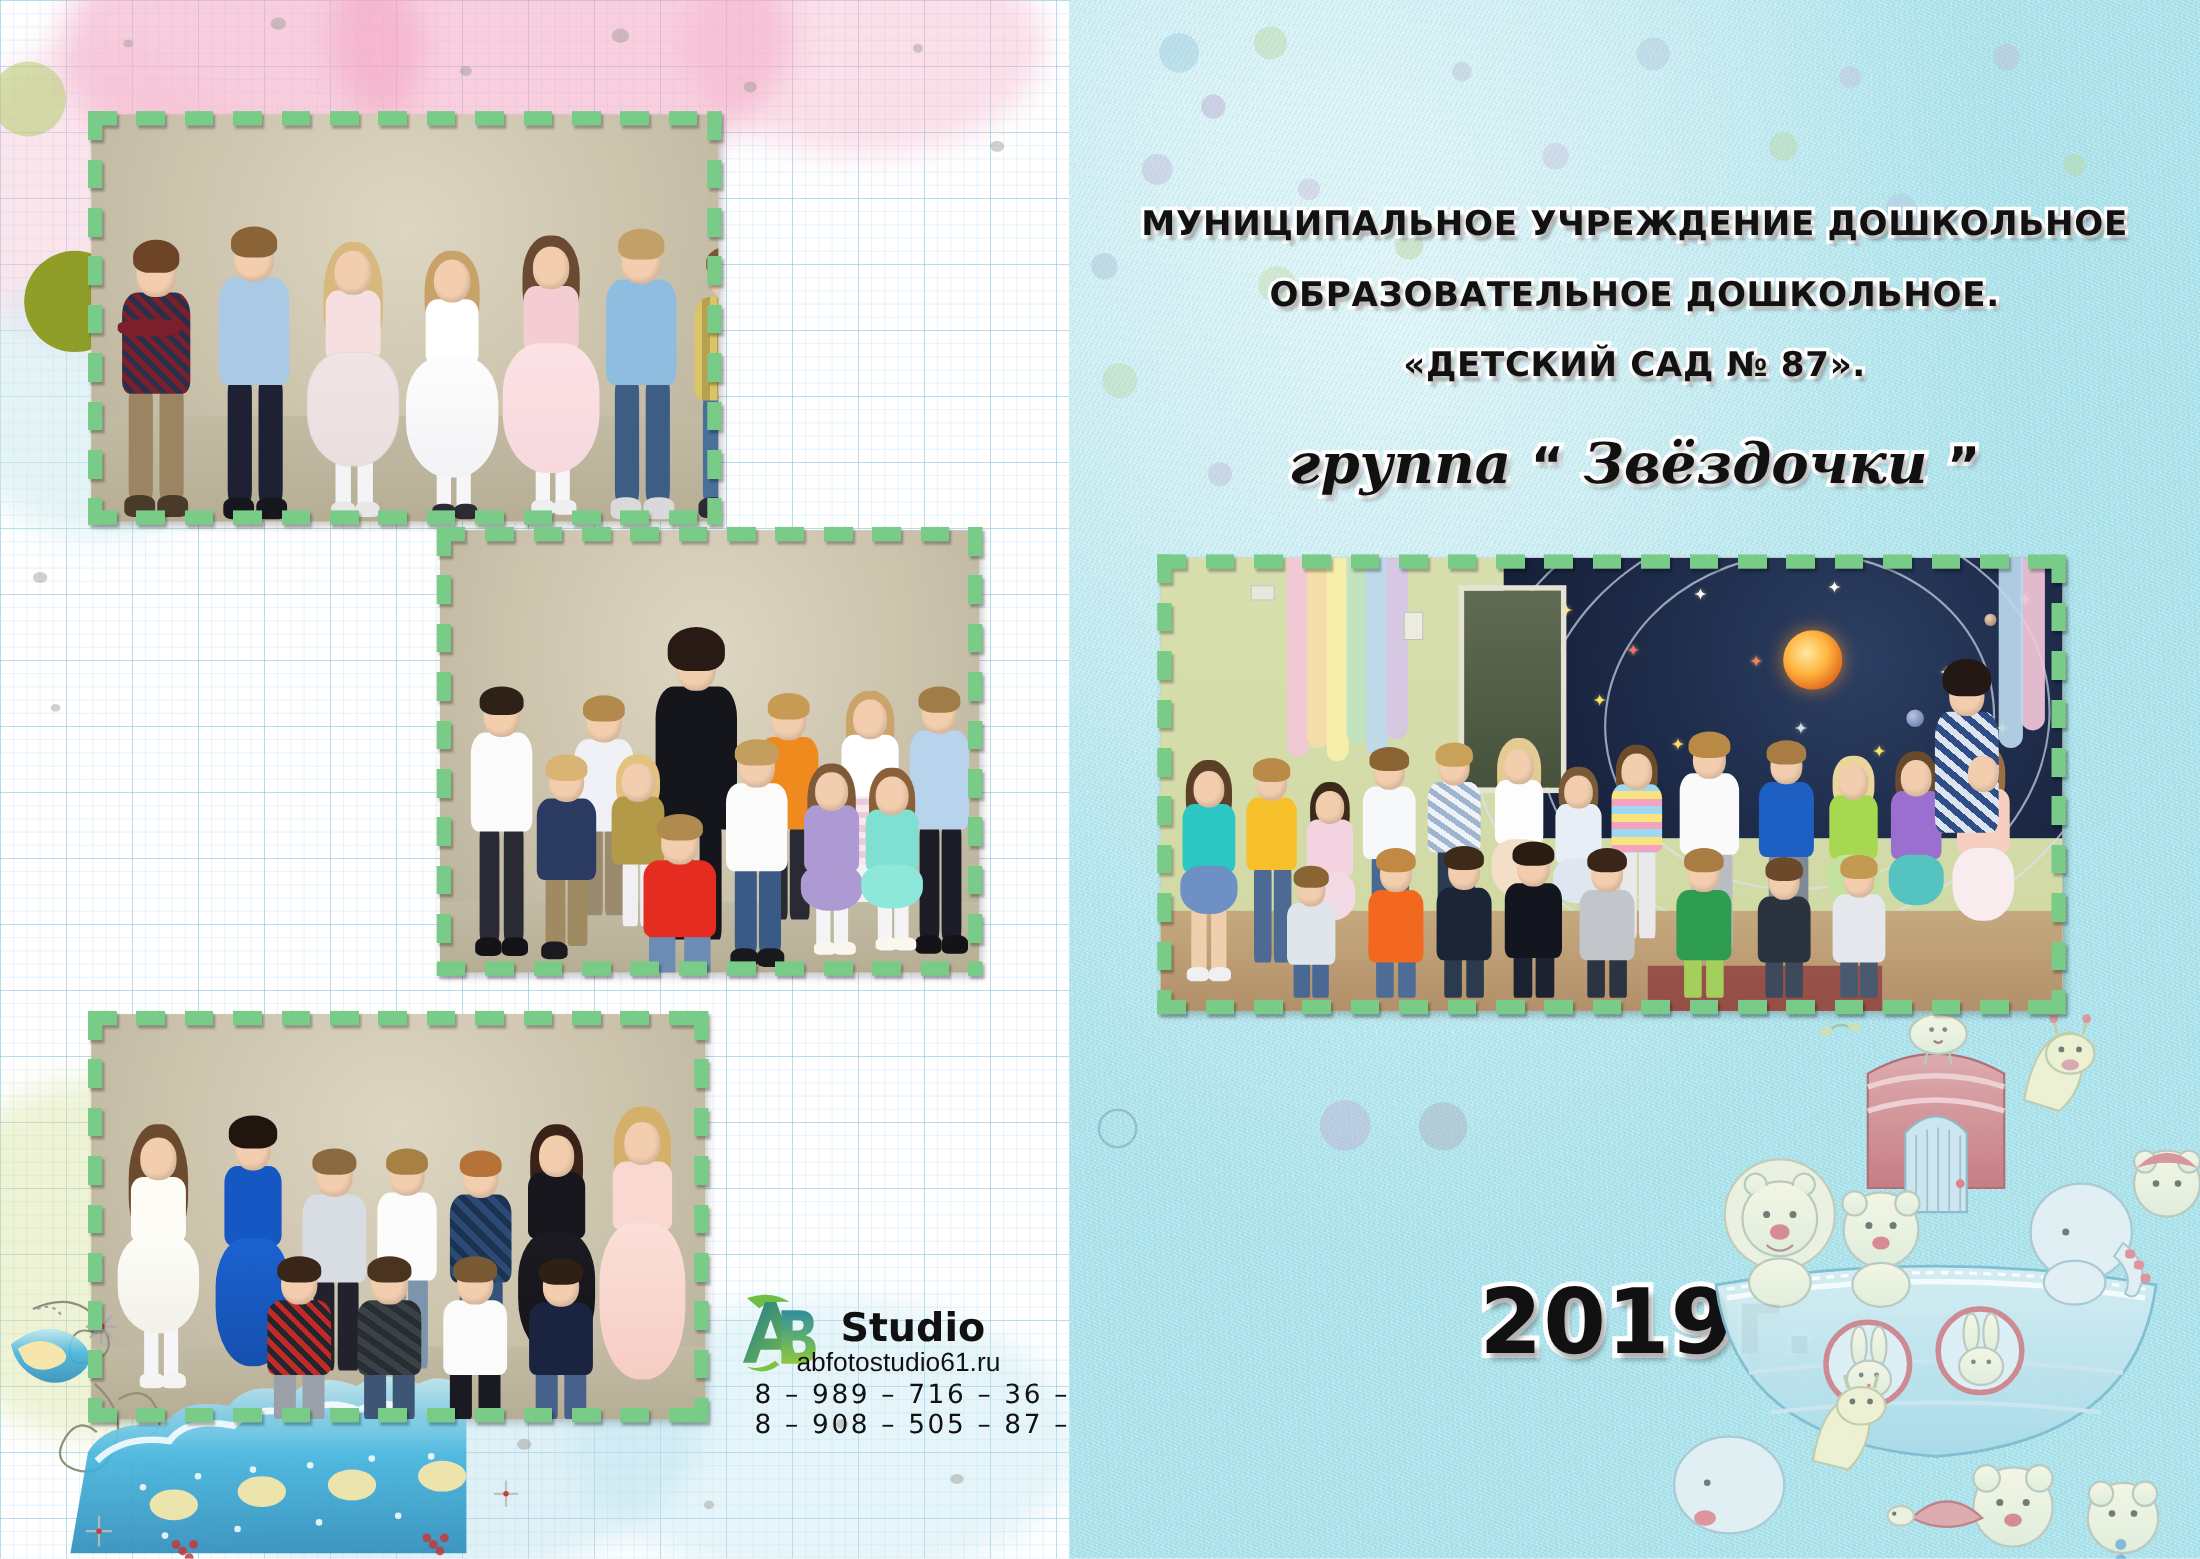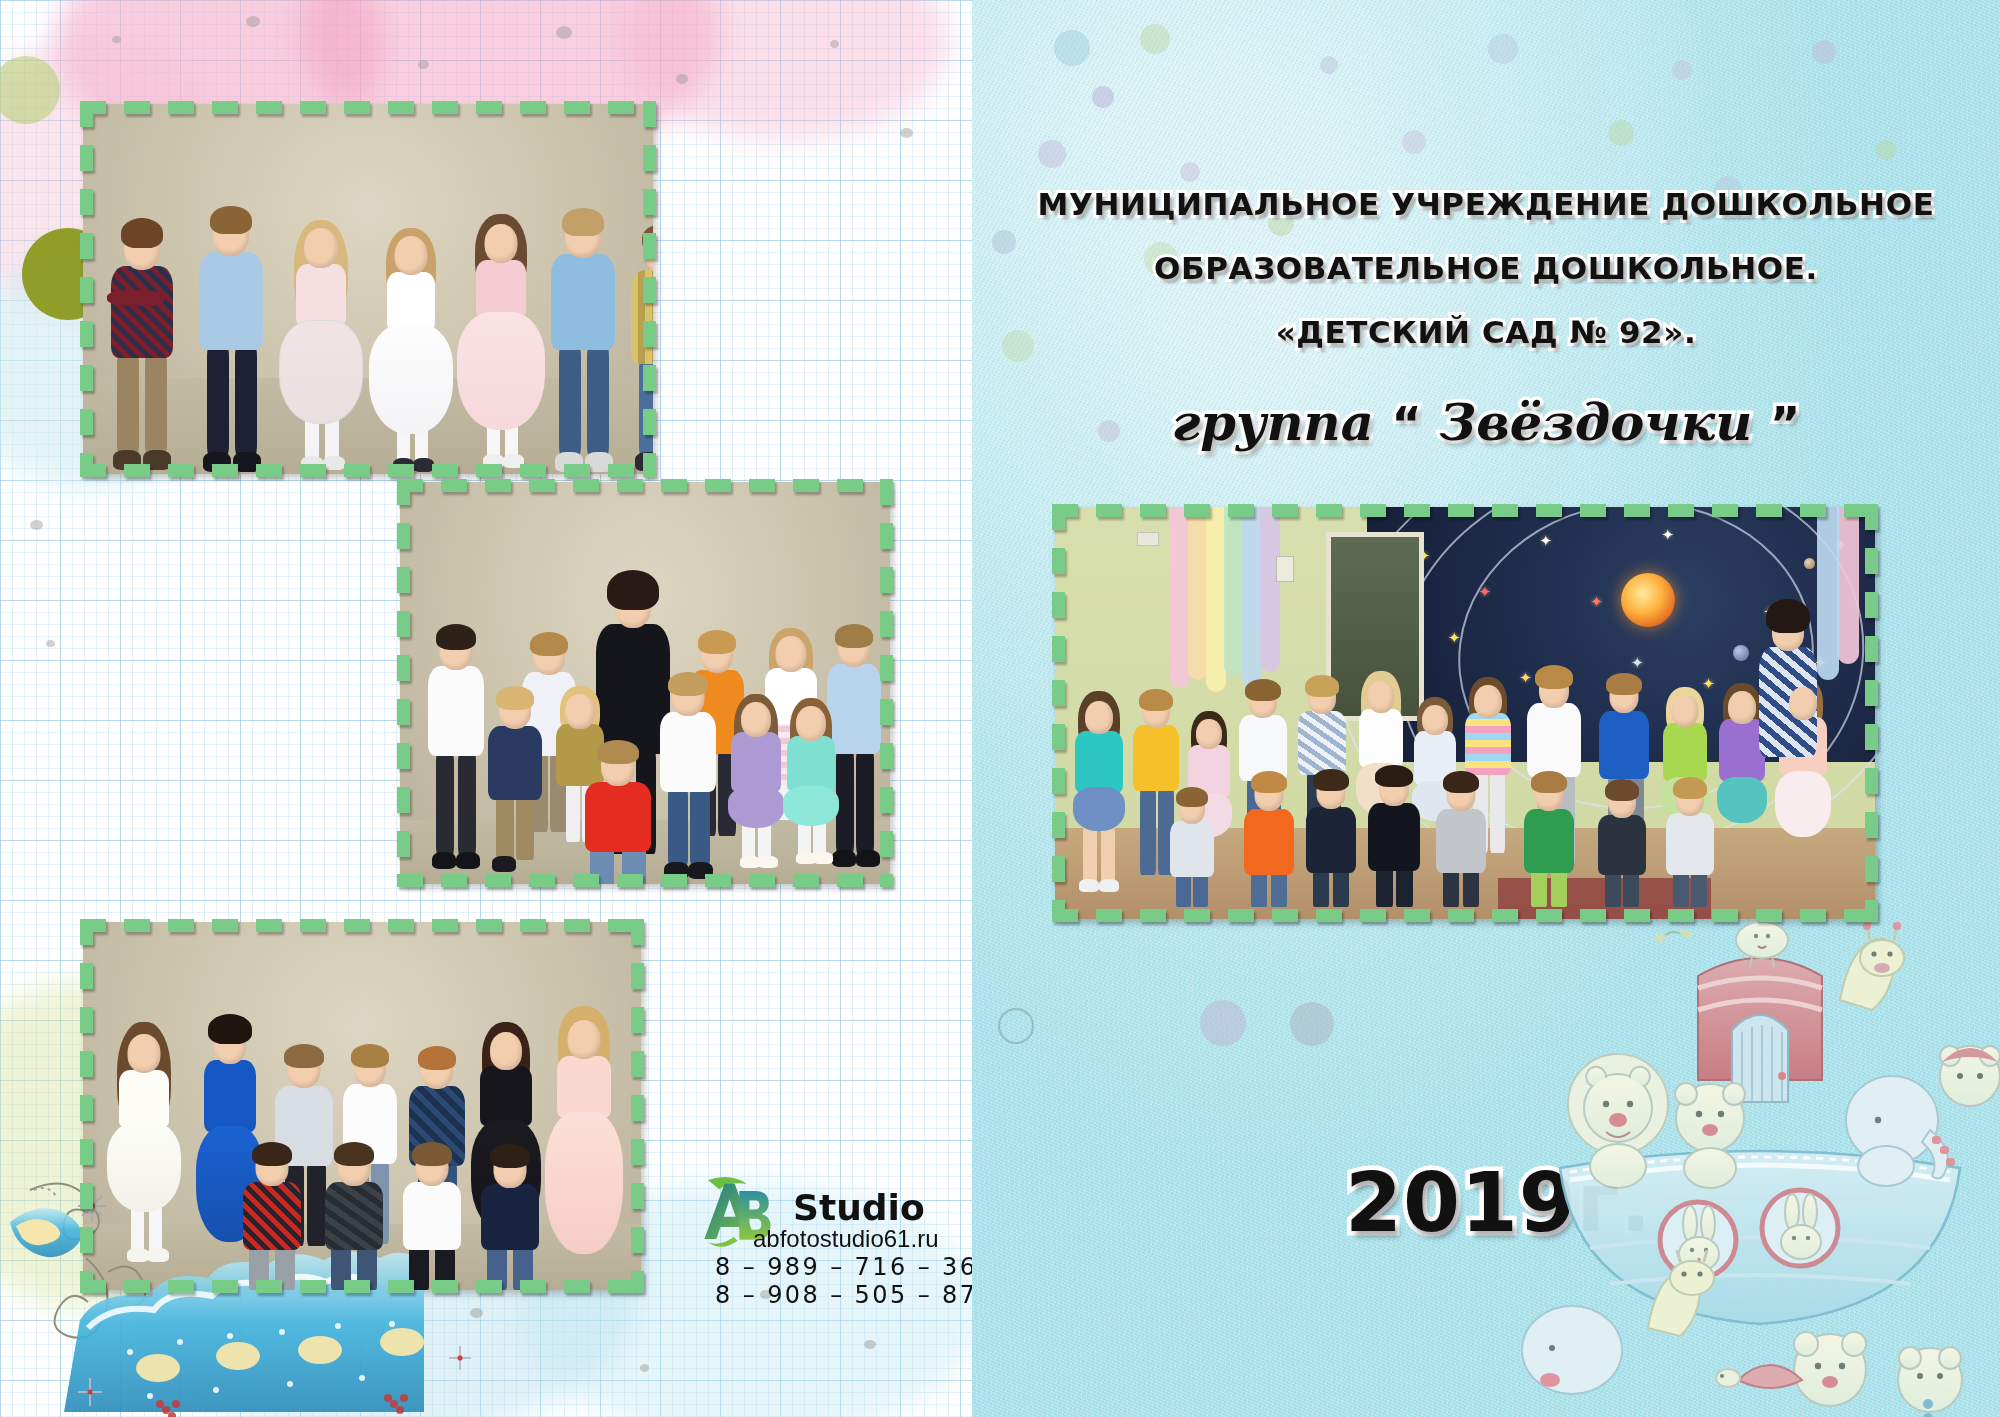--- a/index.html
+++ b/index.html
@@ -153,21 +153,21 @@
   .year{
     position:absolute; left:1345px; top:1155px;
     font-family:"DejaVu Sans", sans-serif; font-weight:700; font-size:82px;
     color:#111; -webkit-text-stroke:9px #fff; paint-order: stroke fill;
     text-shadow:4px 6px 5px rgba(0,0,0,.30);
     letter-spacing:.01em;
   }
 
   
   .studio{
-    position:absolute; left:697px; top:1165px; width:250px; height:130px;
+    position:absolute; left:668px; top:1165px; width:250px; height:130px;
   }
   .studio .logo-mark{ position:absolute; left:0; top:4px; width:92px; height:92px; }
   .studio .studio-word{
     position:absolute; left:96px; top:22px;
     font-family:"DejaVu Sans", sans-serif; font-weight:700; font-size:36px; color:#111;
   }
   .studio .site{
     position:absolute; left:56px; top:60px;
     font-family:"Liberation Sans", sans-serif; font-size:24px; color:#111;
   }
@@ -615,21 +615,21 @@
       <div class="dot-pastel" style="left:228px; top:1000px;width:46px; height:46px; background:rgba(190,180,212,.50);"></div>
       <div class="dot-pastel" style="left:318px; top:1002px;width:44px; height:44px; background:rgba(172,178,190,.48);"></div>
       <div class="dot-pastel" style="left:172px; top:242px; width:34px; height:34px; background:rgba(198,222,176,.50);"></div>
     </div>
 
   </div>
 
   <div class="title-block">
     <div class="head-line t1">МУНИЦИПАЛЬНОЕ УЧРЕЖДЕНИЕ ДОШКОЛЬНОЕ</div>
     <div class="head-line t2">ОБРАЗОВАТЕЛЬНОЕ ДОШКОЛЬНОЕ.</div>
-    <div class="head-line t3">«ДЕТСКИЙ САД № 92».</div>
+    <div class="head-line t3">«ДЕТСКИЙ САД № 87».</div>
     <div class="group-line">
       <span>группа</span>
       <span class="qq">“</span>
       <span>Звёздочки</span>
       <span class="qq">”</span>
     </div>
   </div>
 
   <div class="photo-frame" style="left:1055px; top:507px; width:820px; height:412px;">
     <div class="photo-inner">

